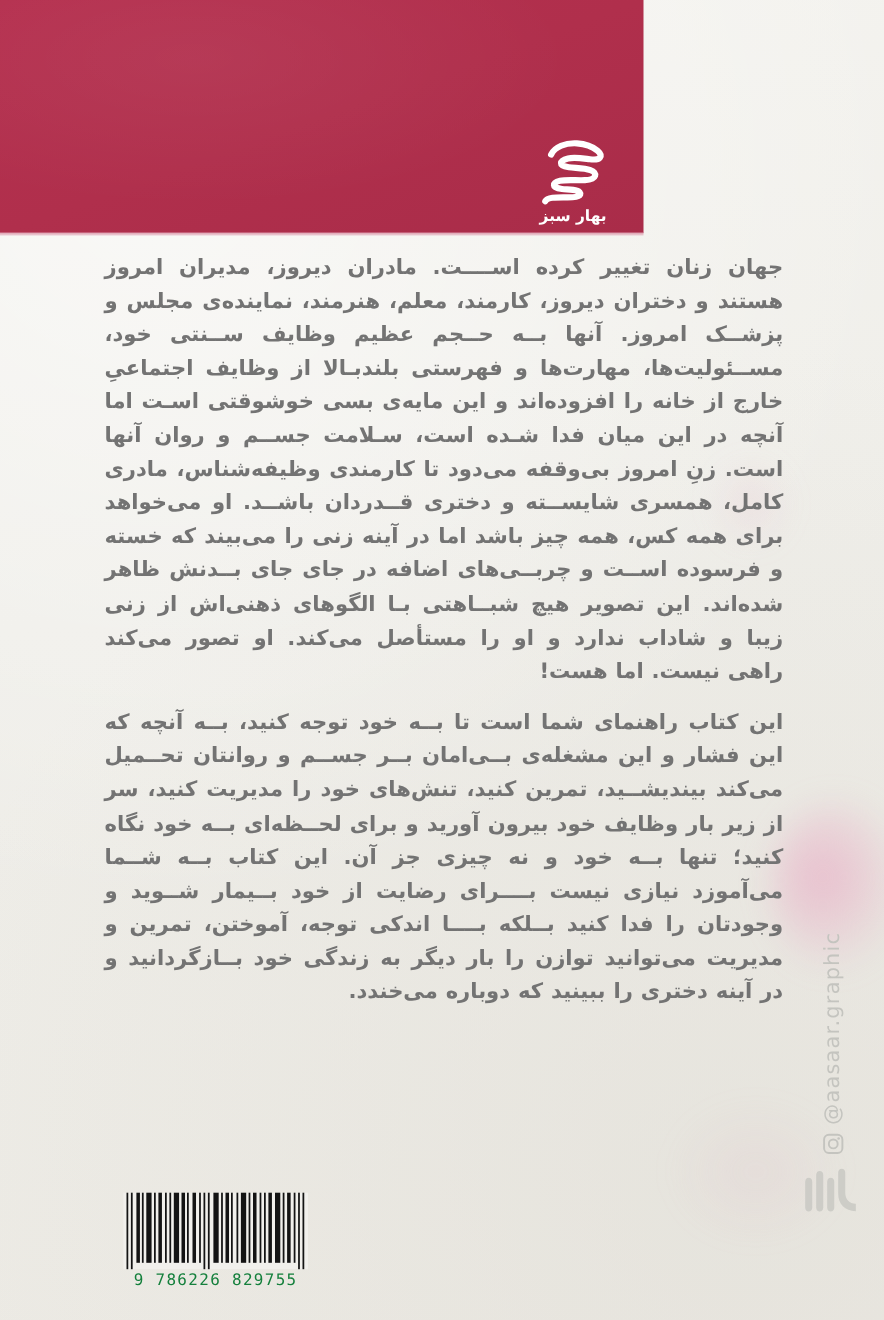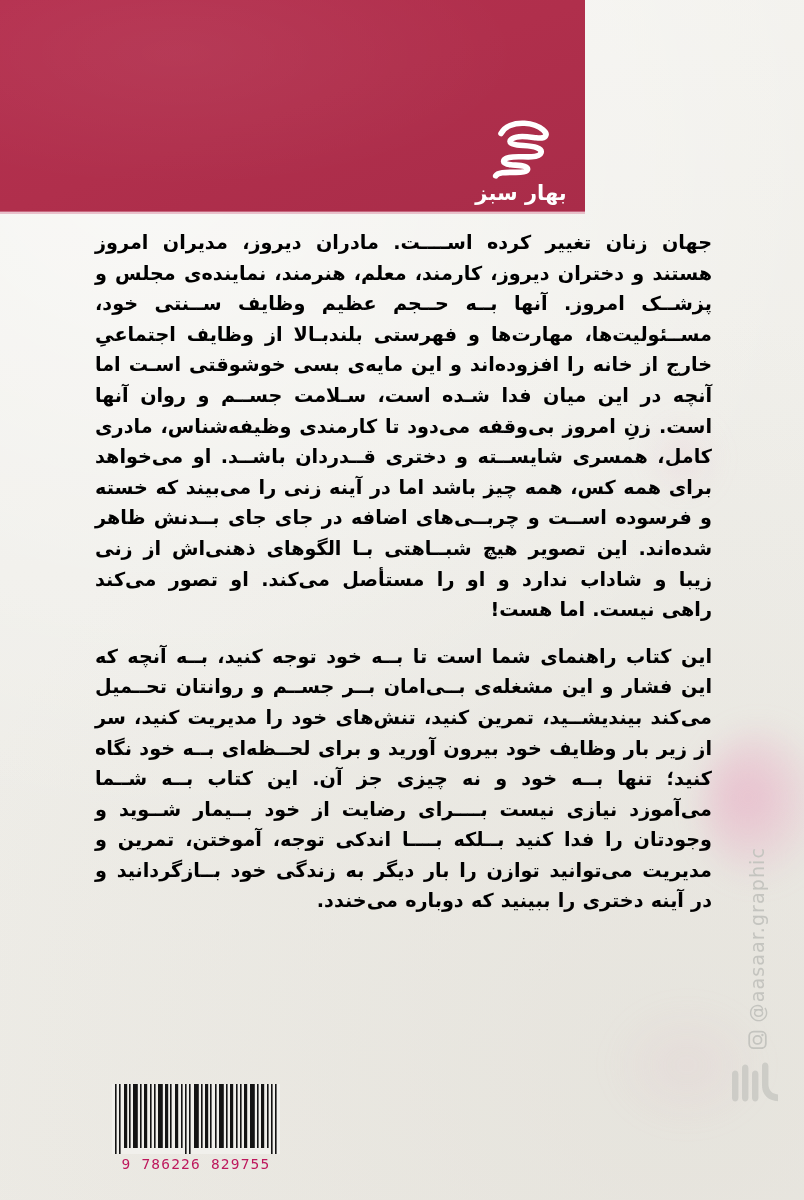--- a/index.html
+++ b/index.html
@@ -82,39 +82,39 @@
     align-items: center;
     gap: 2px;
   }
   .publisher-mark {
     width: 66px;
     height: 62px;
     display: block;
   }
   .publisher-name {
     color: #ffffff;
-    font-size: 21px;
+    font-size: 14px;
     font-weight: 700;
     letter-spacing: 0.5px;
     line-height: 1;
     white-space: nowrap;
     text-align: center;
     direction: rtl;
   }
 
   
   .blurb {
     position: absolute;
     right: 92px;
     left: 95px;
     top: 228px;
     direction: rtl;
     text-align: justify;
     text-align-last: right;
-    color: #000000;
+    color: #737373;
     font-size: 19.2px;
     line-height: 30.6px;
     font-weight: 700;
     font-family: "DejaVu Sans", "Liberation Sans", sans-serif;
     letter-spacing: -0.1px;
     word-spacing: 0.5px;
   }
   .blurb p {
     margin: 0;
   }
@@ -132,21 +132,21 @@
   .barcode-bars {
     width: 168px;
     height: 70px;
     display: block;
   }
   .barcode-digits {
     margin-top: 2px;
     font-family: "DejaVu Sans Mono", "Liberation Mono", monospace;
     font-size: 14.5px;
     letter-spacing: 1.2px;
-    color: #be185d;
+    color: #15803d;
     text-align: center;
     direction: ltr;
     white-space: nowrap;
   }
 
   
   .credit {
     position: absolute;
     right: 18px;
     bottom: 92px;

